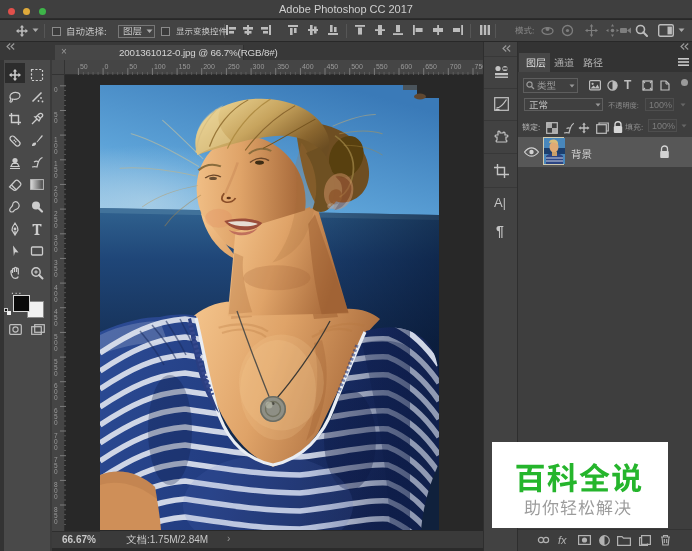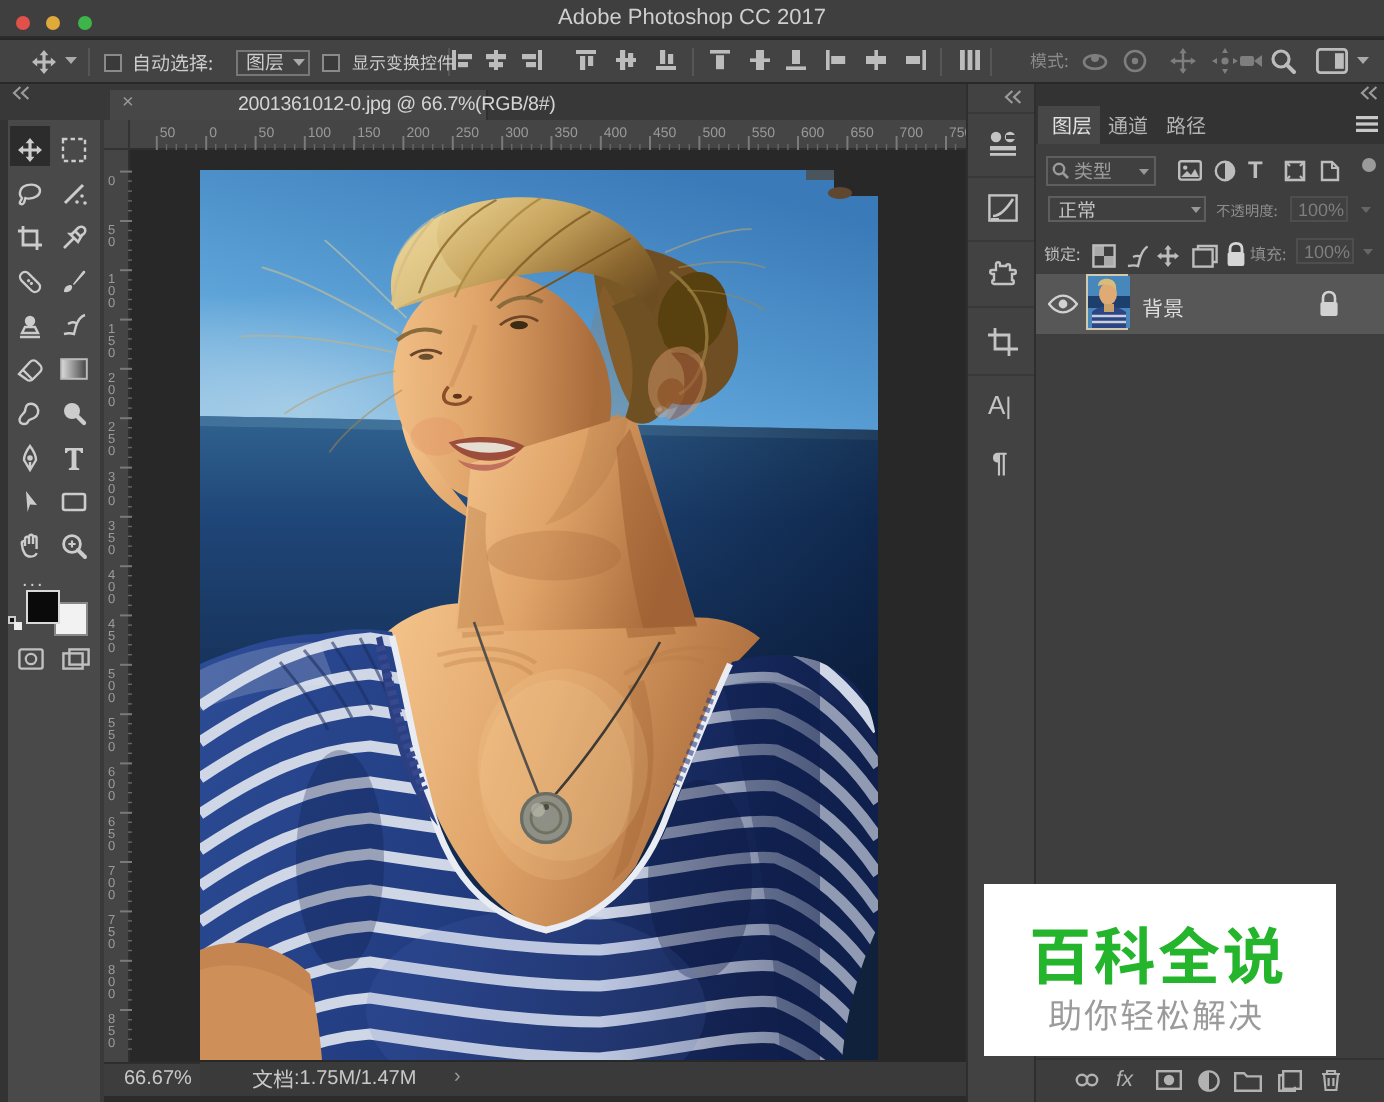--- a/index.html
+++ b/index.html
@@ -570,23 +570,23 @@
         <rect x="12" y="439.4" width="3" height="0.7" fill="#666"></rect>
         <rect x="12" y="444.3" width="3" height="0.7" fill="#666"></rect>
         <rect x="12" y="449.2" width="3" height="0.7" fill="#666"></rect>
         <text x="2" y="436.5" font-size="6.5" fill="#9a9a9a" font-family="Liberation Sans">8</text>
         <text x="2" y="442.5" font-size="6.5" fill="#9a9a9a" font-family="Liberation Sans">5</text>
         <text x="2" y="448.5" font-size="6.5" fill="#9a9a9a" font-family="Liberation Sans">0</text>
       </svg>
     </div>
     <div style="position:absolute;left:66px;top:76px;width:417px;height:455px;background:#282828;"></div>
     <div style="position:absolute;left:52px;top:531px;width:431px;height:17px;background:#3d3d3d;border-top:1px solid #2e2e2e;"></div>
-    <div style="position:absolute;left:62px;top:535px;font-size:10px;line-height:10px;color:#c8c8c8;font-weight:normal;white-space:nowrap;">66.67%</div>
+    <div style="position:absolute;left:62px;top:535px;font-size:10px;line-height:10px;color:#c8c8c8;font-weight:bold;white-space:nowrap;">66.67%</div>
     <div style="position:absolute;left:100px;top:531px;width:383px;height:17px;background:#3a3a3a;"></div>
-    <div style="position:absolute;left:147px;top:535px;font-size:10px;line-height:10px;color:#c8c8c8;font-weight:normal;white-space:nowrap;">:1.75M/1.47M</div>
+    <div style="position:absolute;left:147px;top:535px;font-size:10px;line-height:10px;color:#c8c8c8;font-weight:normal;white-space:nowrap;">:1.75M/2.84M</div>
     <div style="position:absolute;left:227px;top:534px;font-size:10px;line-height:10px;color:#999;font-weight:normal;white-space:nowrap;">›</div>
     <div style="position:absolute;left:52px;top:548px;width:431px;height:3px;background:#2b2b2b;"></div>
     <div style="position:absolute;left:100px;top:85px;width:339px;height:445px;">
       <svg style="display:block" width="339" height="445" viewBox="0 0 339 445">
         <defs>
 <linearGradient id="sky" x1="0" y1="1" x2="0.7" y2="0">
  <stop offset="0" stop-color="#9ac8e8"></stop>
             <stop offset="0.38" stop-color="#5da3d8"></stop>
             <stop offset="1" stop-color="#3a7ab8"></stop>
 </linearGradient>

